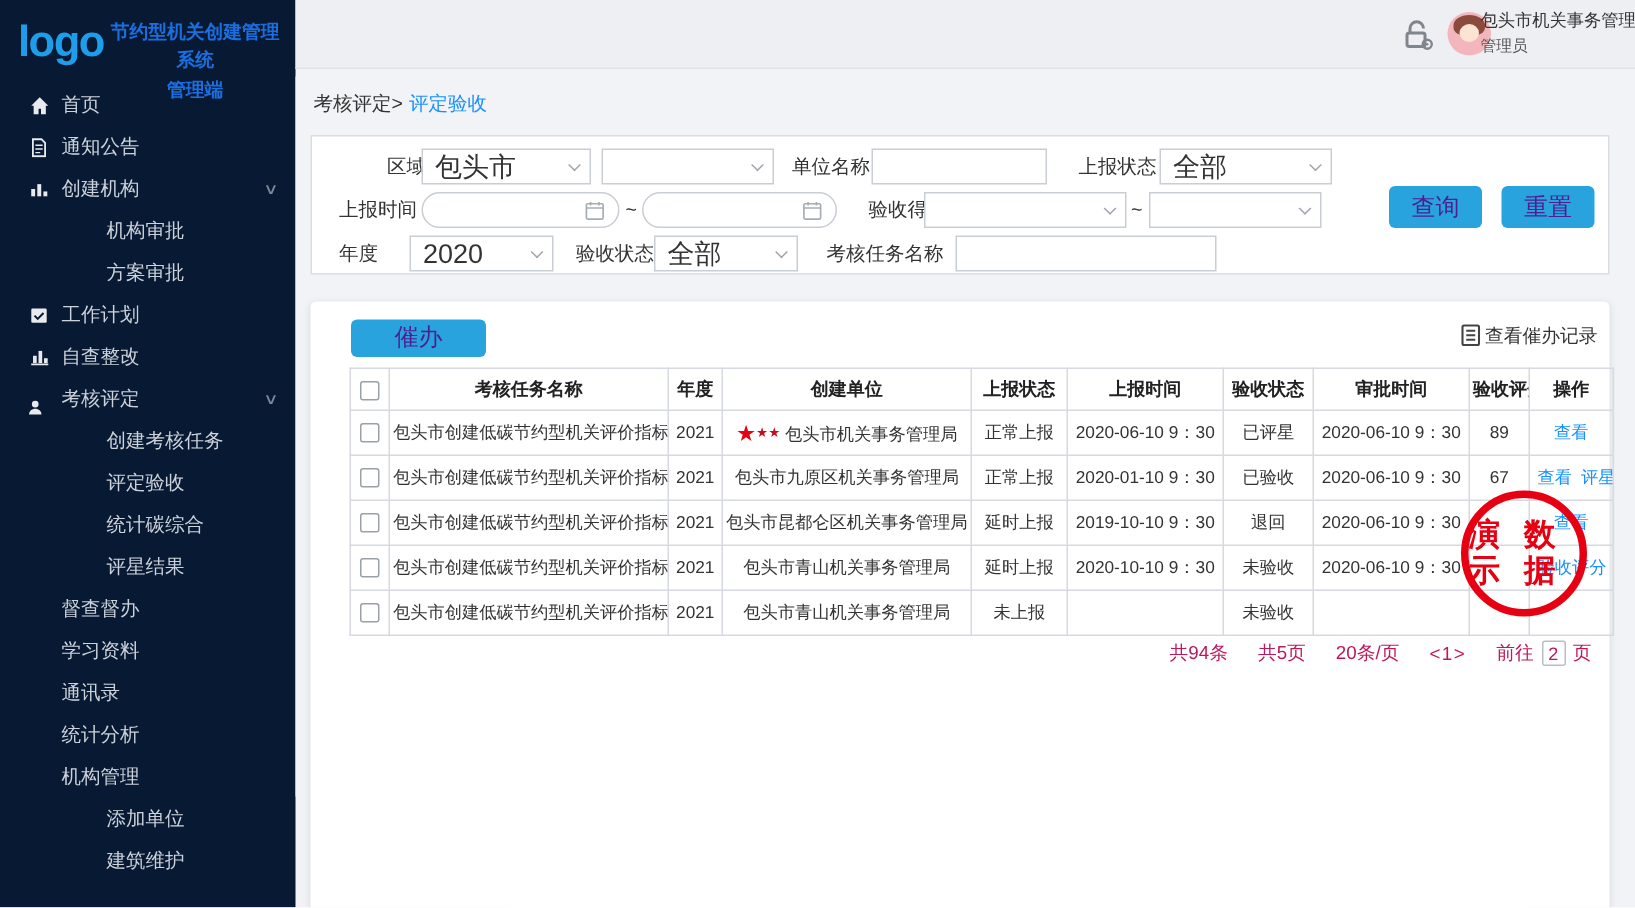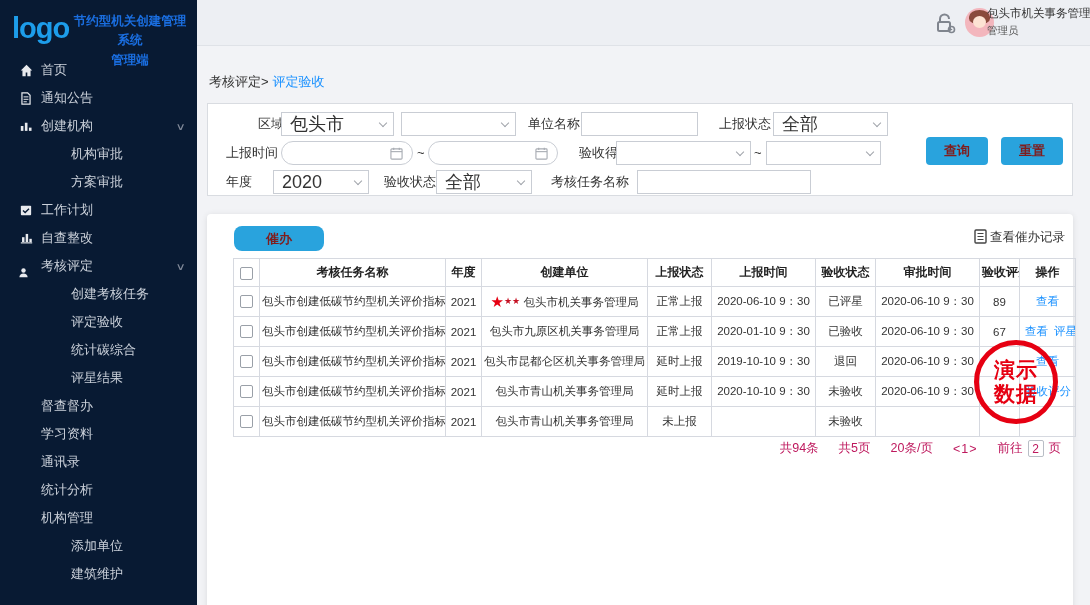--- a/index.html
+++ b/index.html
@@ -22,53 +22,53 @@
   .header { position:absolute; left:197px; top:0; width:893px; height:46px; background:#edeff3; border-bottom:1px solid #dfe2e7; }
   .lock-wrap { position:absolute; left:736px; top:12px; cursor:pointer; }
   .avatar { position:absolute; left:768px; top:8px; width:29px; height:29px; border-radius:50%; background:#f3b6bd; overflow:hidden; cursor:pointer; }
   .avatar .hair { position:absolute; left:4px; top:2px; width:21px; height:14px; border-radius:50% 50% 40% 40%; background:#8a4a3c; }
   .avatar .face { position:absolute; left:8px; top:8px; width:13px; height:12px; border-radius:50%; background:#fde3d3; }
   .user-block { position:absolute; left:790px; top:6px; width:110px; }
   .user-name { font-size:11.5px; color:#333; white-space:nowrap; }
   .user-role { font-size:10.5px; color:#555; text-align:left; width:80px; margin-top:3px; }
 
   
-  .content { position:absolute; left:197px; top:64px; width:893px; height:480px; background:#f2f3f6; }
+  .content { position:absolute; left:197px; top:51px; width:893px; height:480px; background:#f2f3f6; }
   .breadcrumb { height:36px; line-height:36px; padding-left:12px; font-size:13px; color:#333; }
   .breadcrumb .cur { color:#1890ff; margin-left:4px; }
 
   .filter-panel { position:absolute; left:10px; top:39px; width:866px; height:93px; background:#fff; border:1px solid #d9dce1; }
   .f-label { position:absolute; height:24px; line-height:24px; font-size:13px; color:#333; white-space:nowrap; }
   .f-select { position:absolute; height:24px; border:1px solid #c9cdd4; background:#fff; font-size:18px; color:#333; line-height:22px; padding:0 18px 0 8px; cursor:pointer; }
   .f-select .caret { position:absolute; right:7px; top:7px; width:6px; height:6px; border-right:1.5px solid #a0a4ab; border-bottom:1.5px solid #a0a4ab; transform:rotate(45deg); }
   .f-input { position:absolute; height:24px; border:1px solid #c9cdd4; background:#fff; font-size:12.5px; padding:0 6px; outline:none; }
   .f-date { position:absolute; height:24px; border:1px solid #c9cdd4; border-radius:12px; background:#fff; cursor:pointer; }
   .f-date svg { position:absolute; right:9px; top:5px; }
   .f-tilde { position:absolute; height:24px; line-height:24px; font-size:13px; color:#333; }
-  .btn { position:absolute; height:28px; background:#29a3dd; color:#7f1d1d; font-size:13px; font-weight:bold; border-radius:4px; display:flex; align-items:center; justify-content:center; cursor:pointer; border:none; }
+  .btn { position:absolute; height:28px; background:#29a3dd; color:#4c1d95; font-size:16px; font-weight:normal; border-radius:4px; display:flex; align-items:center; justify-content:center; cursor:pointer; border:none; }
 
   .table-panel { position:absolute; left:10px; top:150px; width:866px; height:420px; background:#fff; border-radius:4px; box-shadow:0 1px 6px rgba(0,0,0,.10); }
-  .urge-btn { position:absolute; left:27px; top:12px; width:90px; height:25px;border-radius:8px; }
+  .urge-btn { position:absolute; left:27px; top:12px; width:90px; height:25px; }
   .view-records { position:absolute; right:8px; top:15px; font-size:12.5px; color:#333; display:flex; align-items:flex-start; gap:3px; cursor:pointer; }
 
   table.grid { position:absolute; left:26px; top:44px; width:842px; border-collapse:collapse; table-layout:fixed; }
   .grid th, .grid td { border:1px solid #d6d9e0; text-align:center; padding:0 2px; overflow:hidden; white-space:nowrap; }
   .grid th { height:28px; font-weight:bold; font-size:12px; color:#222; }
   .grid td { height:30px; font-size:11.5px; color:#333; }
   .cb { display:inline-block; width:13px; height:13px; border:1px solid #9aa0a8; background:#fff; border-radius:2px; vertical-align:middle; cursor:pointer; }
   .lnk { color:#1890ff; margin:0 3px; cursor:pointer; text-decoration:none; }
   .star-big { color:#e60012; font-size:15px; vertical-align:-1px; }
   .star-sm { color:#c51022; font-size:9px; vertical-align:2px; }
 
   .pagination { position:absolute; right:12px; top:226px; display:flex; align-items:center; gap:20px; font-size:12.5px; color:#be185d; }
   .pager { letter-spacing:1px; cursor:pointer; }
   .goto-wrap { display:flex; gap:5px; }
   .goto-box { display:inline-block; min-width:16px; height:17px; line-height:16px; border:1px solid #b9bec6; border-radius:2px; text-align:center; padding:0 2px; font-size:12px; }
 
-  .stamp { position:absolute; left:777px; top:276px; width:84px; height:84px; border:5px solid #e60012; border-radius:50%; color:#e60012; display:flex; flex-direction:column; align-items:center; justify-content:center; font-size:21px; font-weight:bold; line-height:1.15; letter-spacing:1px; z-index:5; background:transparent; }
+  .stamp { position:absolute; left:777px; top:276px; width:84px; height:84px; border:5px solid #e60012; border-radius:50%; color:#e60012; display:flex; flex-direction:row; align-items:center; justify-content:center; font-size:21px; font-weight:bold; line-height:1.15; letter-spacing:1px; z-index:5; background:transparent; }
 </style>
 </head>
 <body>
 
 <div class="page">
 
   <div class="sidebar">
     <div class="logo-row">
       <div class="logo-text">logo</div>
       <div class="logo-title">

